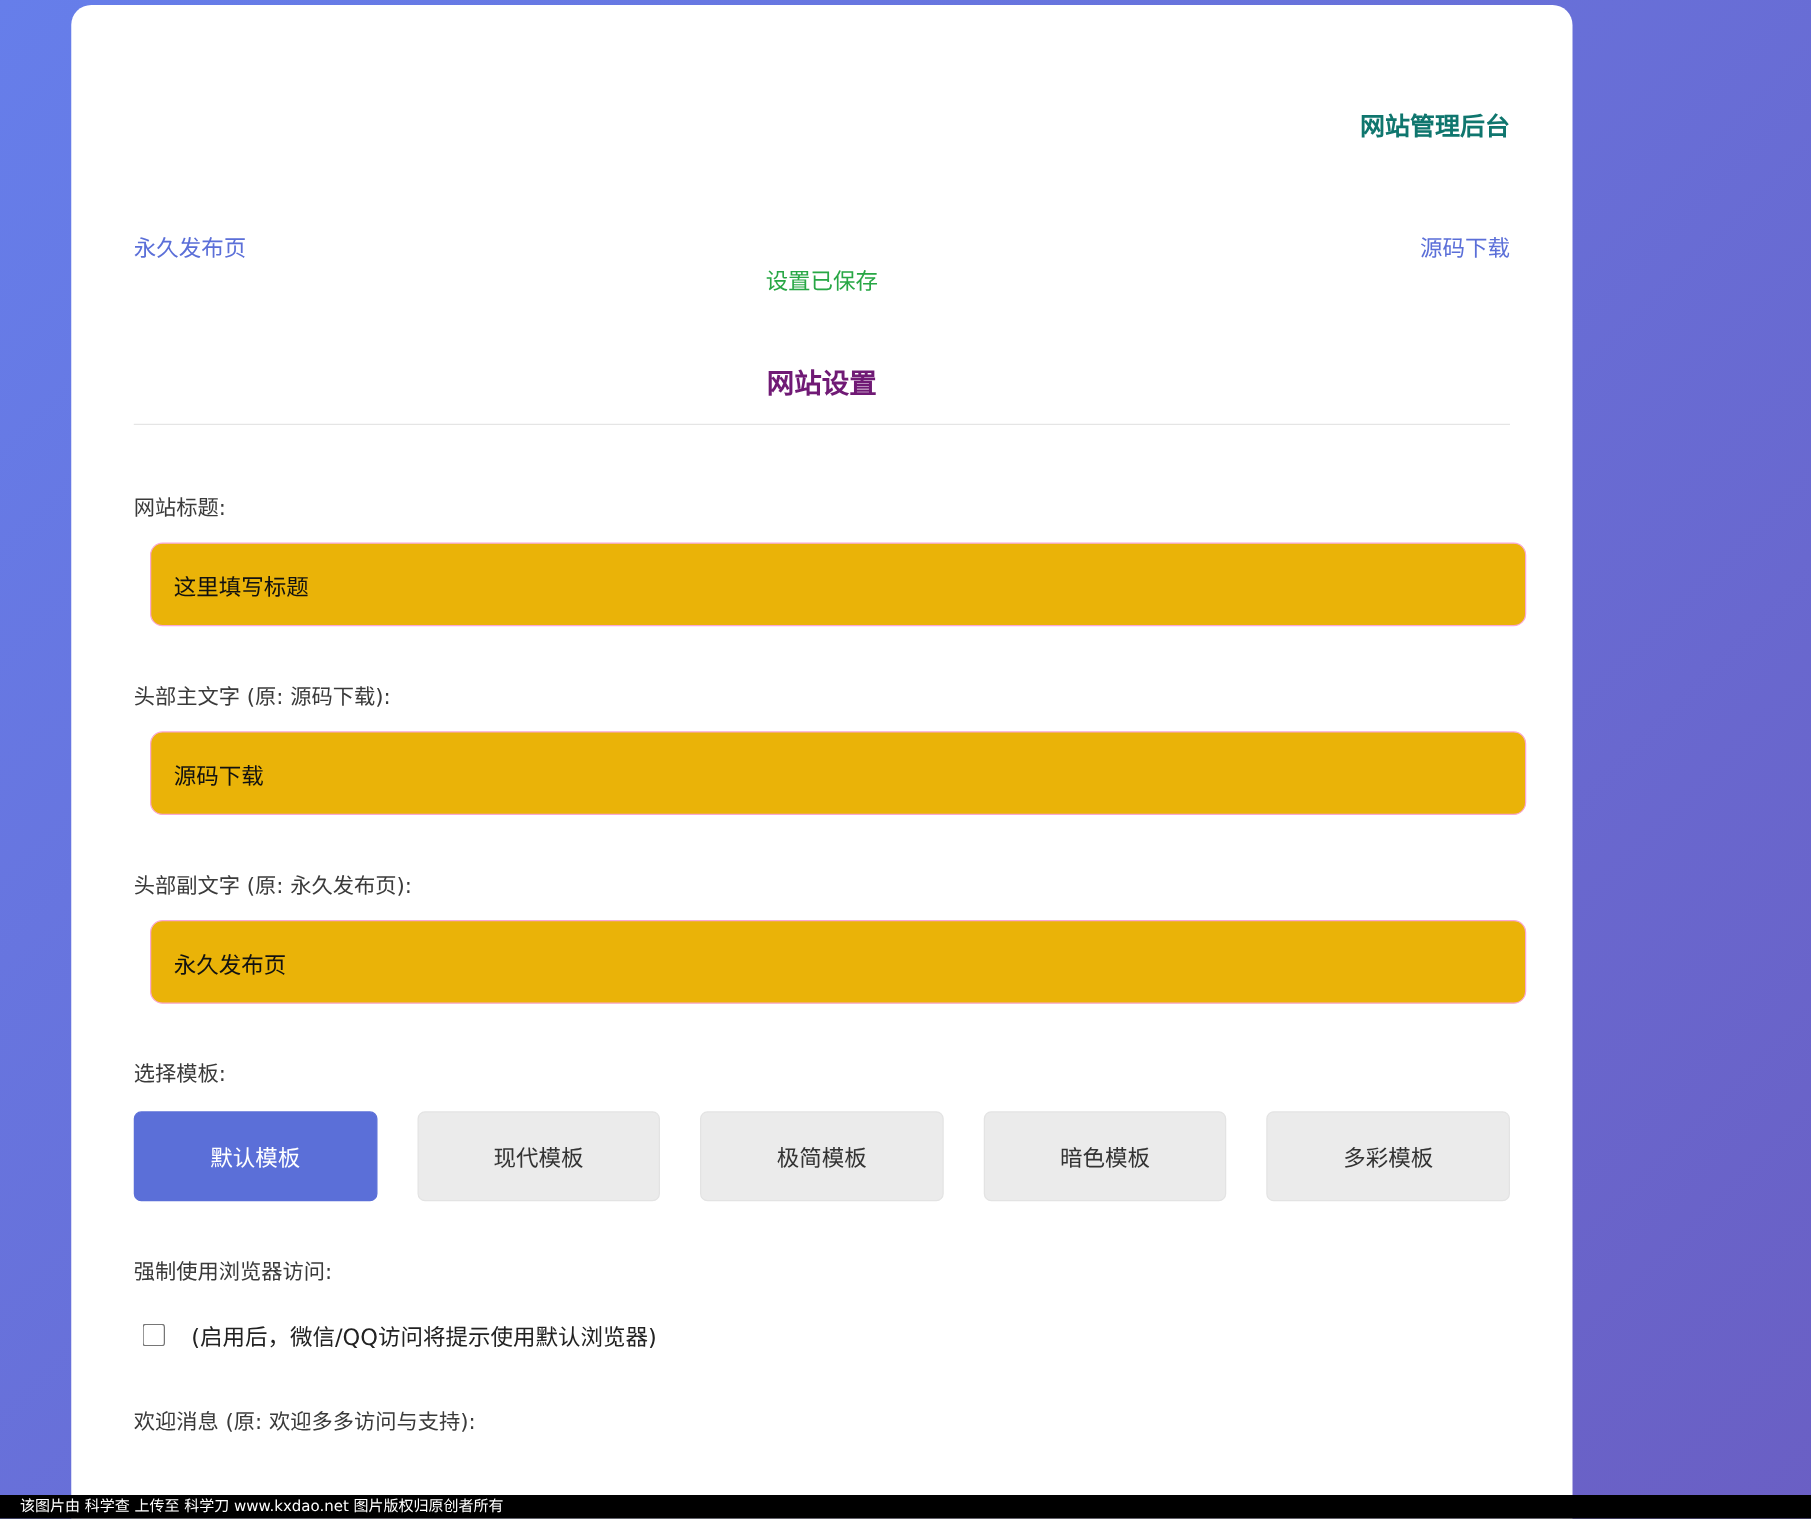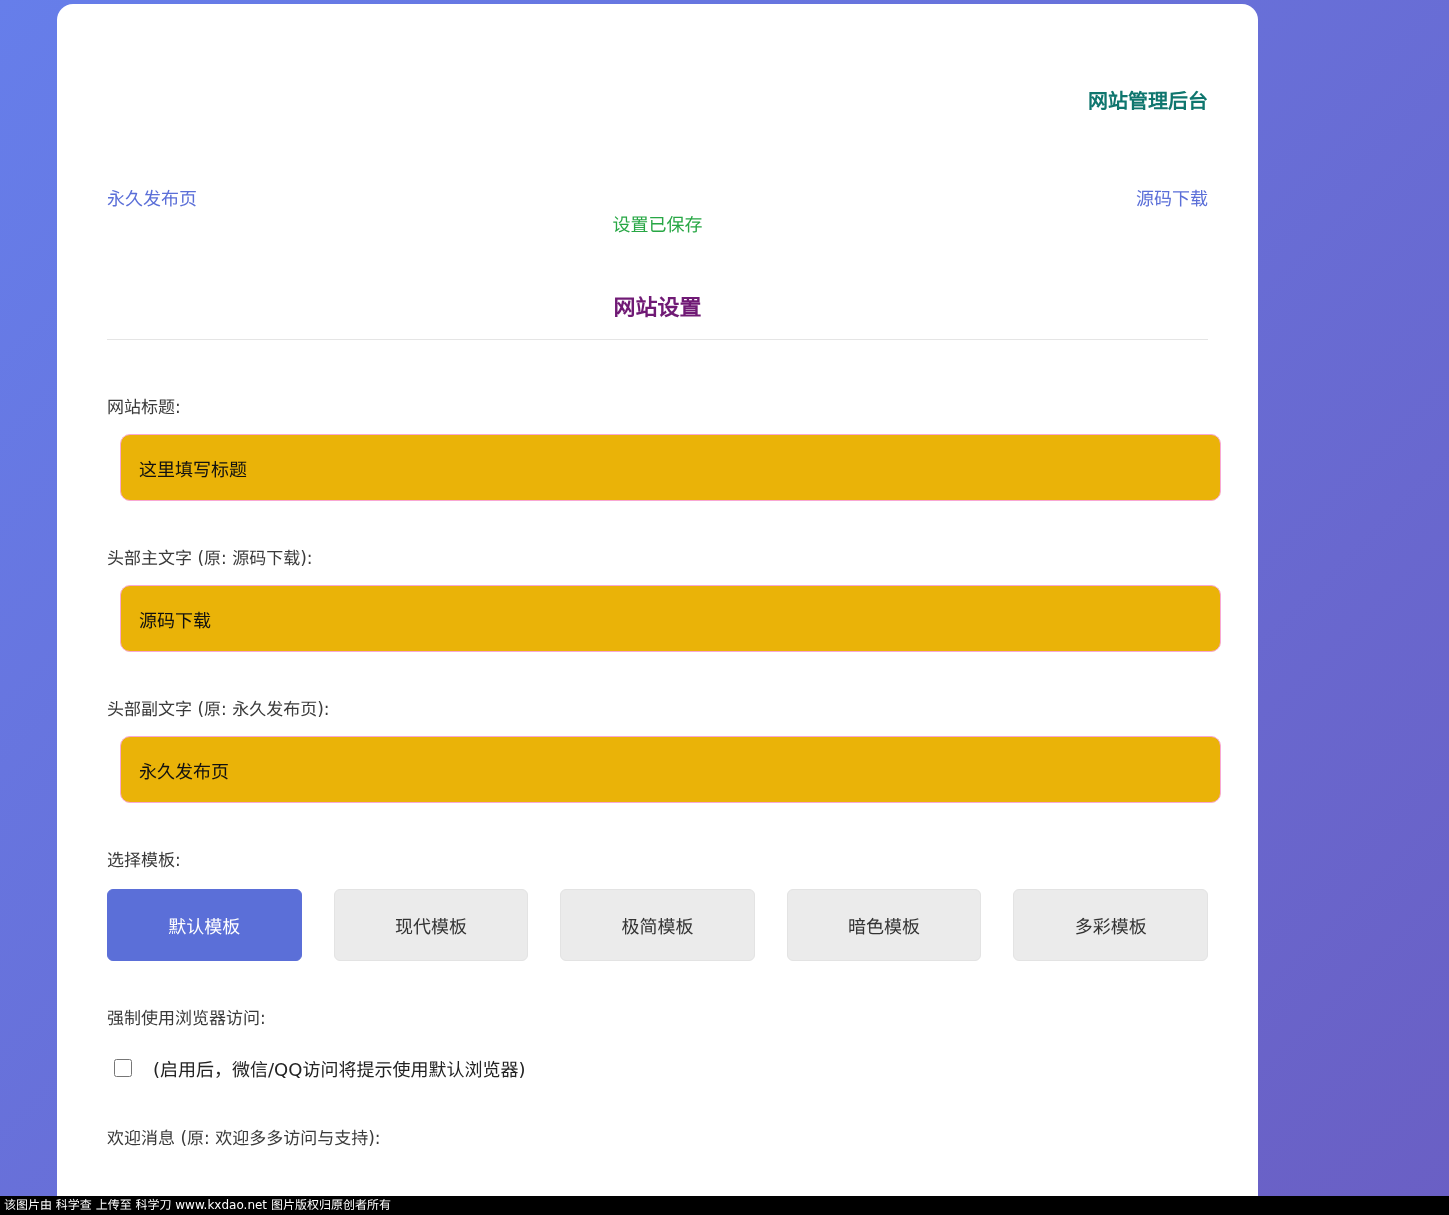--- a/index.html
+++ b/index.html
@@ -116,21 +116,21 @@
   }
   .watermark-bar {
     position: absolute;
     left: 0; bottom: 0;
     width: 100%;
     height: 19px;
     background: #000000;
     color: #ffffff;
     font-size: 12px;
     line-height: 19px;
-    padding-left: 4px;
+    padding-left: 16px;
     z-index: 10;
     white-space: nowrap;
   }
 </style>
 </head>
 <body>
 
 <div class="card">
 
   <h1 class="page-title">网站管理后台</h1>

